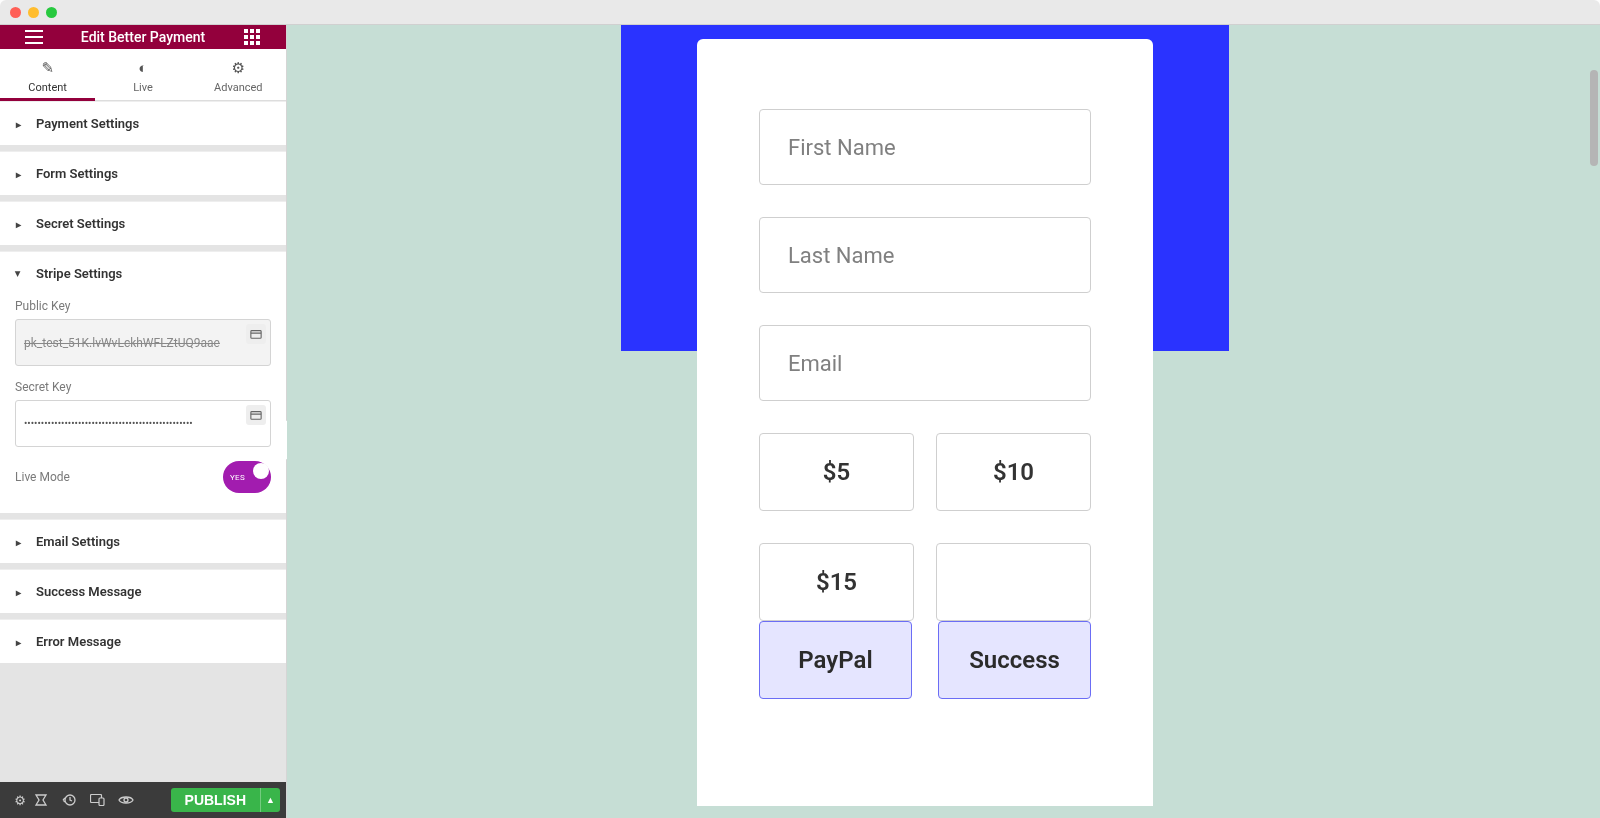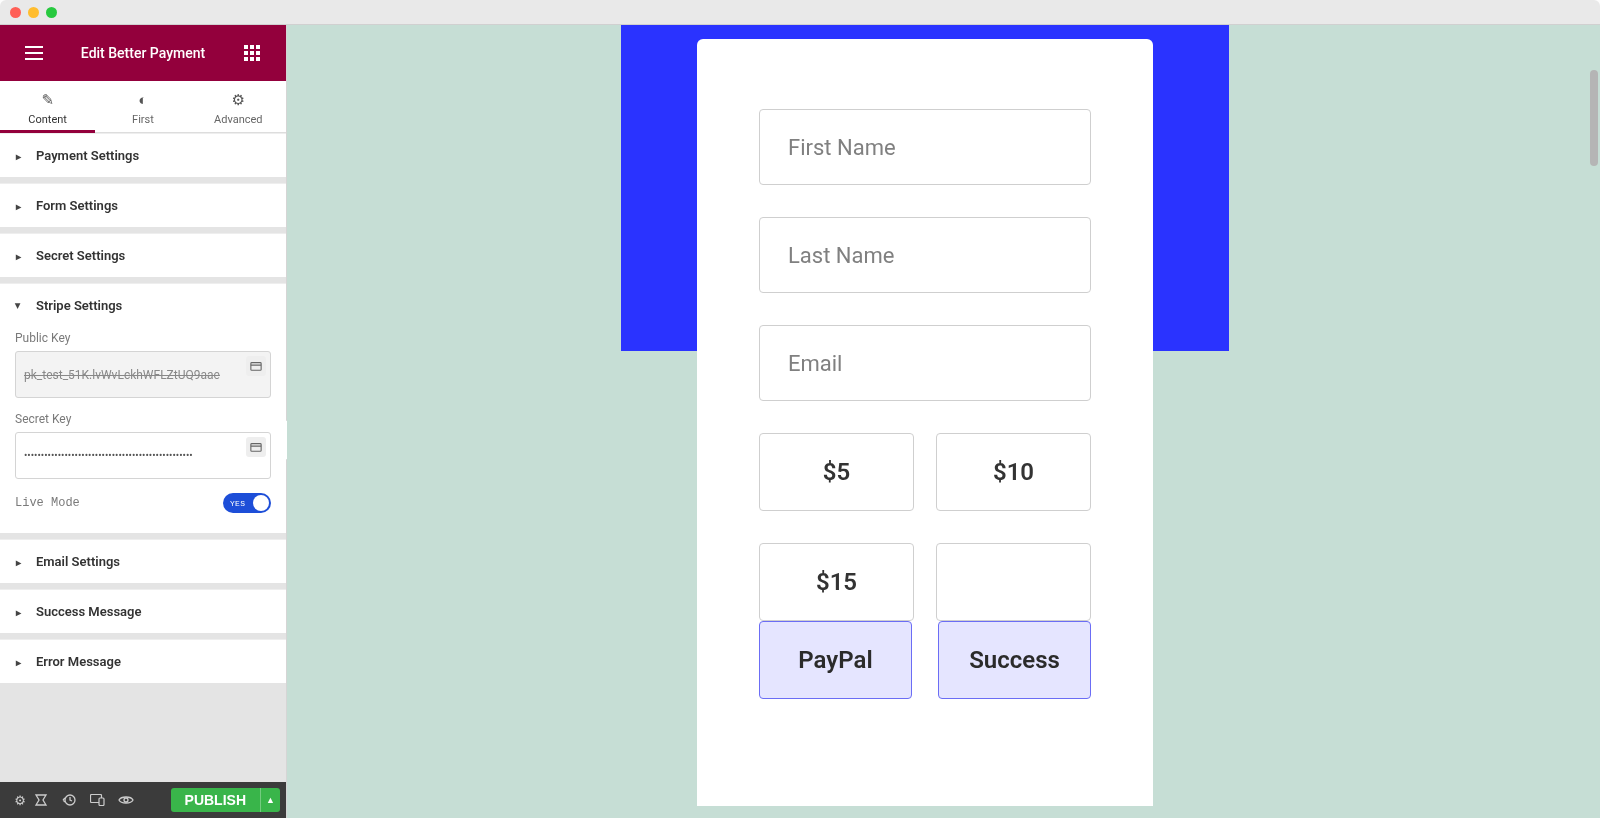--- a/index.html
+++ b/index.html
@@ -8,42 +8,42 @@
 
   
   .chrome-bar { height: 25px; background: #e9e9e9; border-top-left-radius: 6px; border-top-right-radius: 6px; display:flex; align-items:center; padding:0 10px; border-bottom:1px solid #d0d0d0; }
   .chrome-dot { width:11px; height:11px; border-radius:50%; margin-right:7px; }
   .dot-red{background:#ff5f56;} .dot-yellow{background:#ffbd2e;} .dot-green{background:#27c93f;}
 
   .app { display:flex; height: calc(100% - 25px); width:100%; }
 
   
   .panel { width: 287px; background:#f0f0f0; display:flex; flex-direction:column; border-right:1px solid #d5d5d5; position:relative; }
-  .panel-header { height:56px; background:#93003c; color:#fff; display:flex; align-items:center; justify-content:space-between; padding:0 21px; }
+  .panel-header { height:24px; background:#93003c; color:#fff; display:flex; align-items:center; justify-content:space-between; padding:0 21px; }
   .panel-header .hicon{ width:26px; display:flex; justify-content:center; align-items:center;}
   .panel-header .htitle{ flex:1; text-align:center; font-size:14px; font-weight:500;}
   .tabs { display:flex; background:#fff; border-bottom:1px solid #ddd; }
   .tab { flex:1; text-align:center; padding:10px 0 6px; font-size:11px; color:#666; cursor:pointer; position:relative;}
   .tab.active { color:#333; }
   .tab.active::after { content:""; position:absolute; left:0; right:0; bottom:-1px; height:3px; background:#93003c; }
   .tab .ticon{ display:block; margin:0 auto 4px; font-size:15px; color:#555;}
 
   .sections { flex:1; overflow-y:auto; background:#e4e4e4;}
   .section-head { background:#fff; padding:14px 15px 14px 36px; font-size:13px; font-weight:600; color:#333; border-top:1px solid #eee; position:relative; cursor:pointer; margin-bottom:6px;}
   .section-head .caret{ position:absolute; left:16px; top:50%; transform:translateY(-50%); font-size:10px; color:#444;}
   .section-open .caret { transform:translateY(-50%) rotate(90deg);}
   .section-body { background:#fff; padding:10px 15px 16px; margin-top:-6px; margin-bottom:6px;}
 
   .field-label{ font-size:12px; color:#7a7a7a; margin-bottom:6px; display:block;}
   .field-row{ margin-bottom:14px; }
   .text-input{ width:100%; border:1px solid #d4d4d4; border-radius:3px; height:47px; padding:0 28px 0 8px; font-size:12px; background:#fff; position:relative; display:flex; align-items:center; overflow:hidden; white-space:nowrap;}
   .text-input .dyn { position:absolute; right:4px; top:4px; width:20px; height:20px; background:#eee; border-radius:3px; display:flex; align-items:center; justify-content:center; font-size:11px; color:#555;}
   .strike{ text-decoration:line-through; color:#888;}
-  .toggle-row{ display:flex; align-items:center; justify-content:space-between;font-family:Liberation Mono, monospace; }
-  .toggle{ width:48px; height:20px; background:#1d4ed8; border-radius:999px; position:relative; cursor:pointer; display:flex; align-items:center;}
+  .toggle-row{ display:flex; align-items:center; justify-content:space-between; }
+  .toggle{ width:48px; height:32px; background:#a21caf; border-radius:999px; position:relative; cursor:pointer; display:flex; align-items:center;}
   .toggle .knob{ width:16px; height:16px; background:#fff; border-radius:50%; position:absolute; right:2px; top:2px;}
   .toggle .yes{ font-size:8px; color:#fff; margin-left:7px; letter-spacing:0.3px;}
 
   
   .panel-footer{ height:36px; background:#3b3b3b; display:flex; align-items:center; padding:0 6px; color:#ccc; }
   .pf-icon{ width:28px; text-align:center; font-size:13px; cursor:pointer;}
   .publish{ margin-left:auto; display:flex; align-items:center;}
   .publish-btn{ background:#39b54a; color:#fff; border:none; height:24px; padding:0 14px; font-size:14px; font-weight:700; border-radius:3px 0 0 3px; cursor:pointer;}
   .publish-caret{ background:#39b54a; color:#fff; height:24px; width:20px; border:none; border-left:1px solid rgba(255,255,255,0.3); border-radius:0 3px 3px 0; cursor:pointer; font-size:9px;}
 
@@ -96,21 +96,21 @@
       </div>
     </div>
 
     <div class="tabs">
       <div class="tab active">
         <span class="ticon">✎</span>
         <span>Content</span>
       </div>
       <div class="tab">
         <span class="ticon">◐</span>
-        <span>First</span>
+        <span>Live</span>
       </div>
       <div class="tab">
         <span class="ticon">⚙</span>
         <span>Advanced</span>
       </div>
     </div>
 
     <div class="sections">
       <div class="section-head">
         <span class="caret">▸</span>

